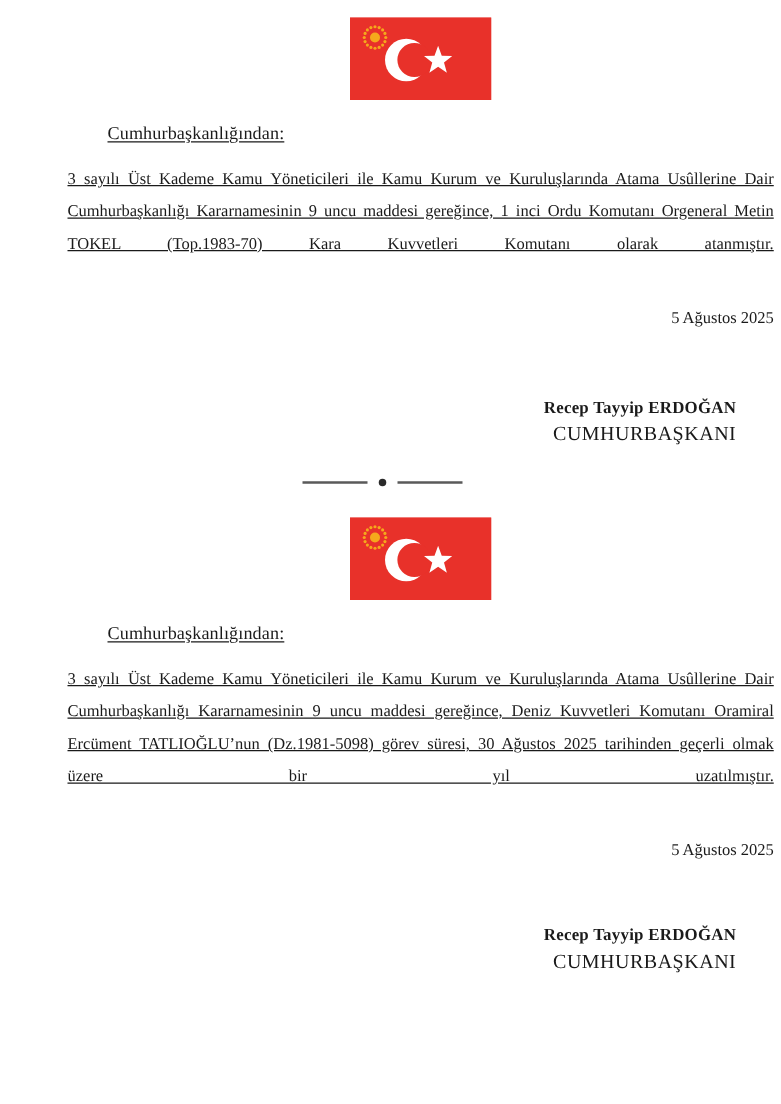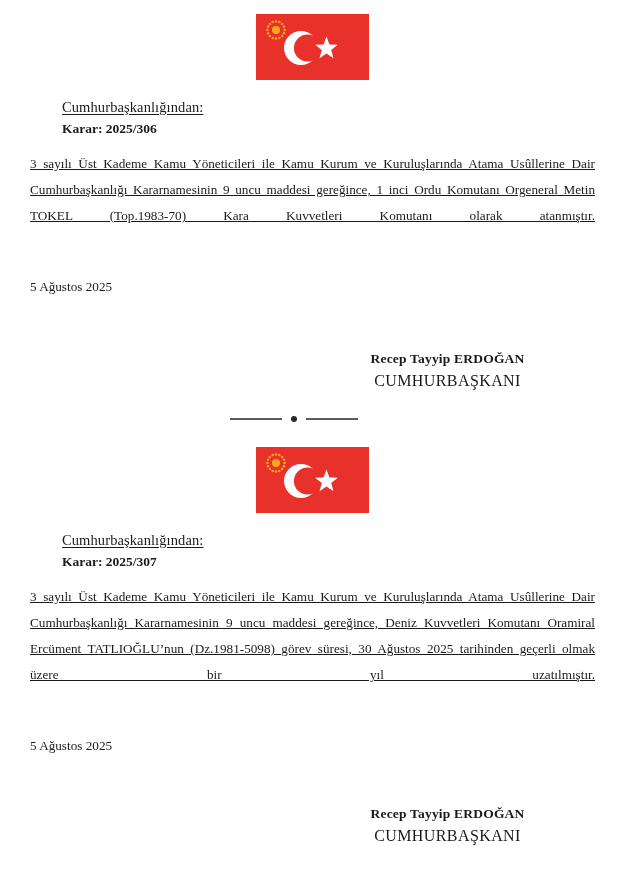--- a/index.html
+++ b/index.html
@@ -13,20 +13,21 @@
     font-family: "Liberation Serif", "DejaVu Serif", serif;
     color: #1a1a1a;
     overflow: hidden;
     position: relative;
   }
   .page {
     width: 587px;
     height: 883px;
     position: relative;
     box-sizing: border-box;
+    padding-left: 24px;
   }
 
   
   .decision {
     padding: 0 30px;
     box-sizing: border-box;
     width: 625px;
   }
 
   
@@ -74,29 +75,29 @@
     text-decoration: underline;
   }
   .body-text::after {
     content: "";
     display: inline-block;
     width: 100%;
   }
 
   
   .date-line {
-    text-align: left;
+    text-align: right;
     font-size: 13.2px;
-    margin-top: 24px;
+    margin-top: 12px;
   }
 
   
   .signature {
     margin-top: 56px;
-    text-align: center;
+    text-align: right;
     padding-right: 30px;
     margin-left: 300px;
   }
   .sig-name {
     font-size: 13.5px;
     font-weight: bold;
     letter-spacing: 0.2px;
   }
   .sig-title {
     font-size: 16px;
@@ -161,21 +162,20 @@
               <circle cx="-6.08" cy="-6.08" r="1.25"></circle>
               <circle cx="-3.29" cy="-7.94" r="1.25"></circle>
             </g>
           </g>
         </svg>
       </span>
     </div>
 
     <div class="heading-block" style="margin-top:18px;">
       <div class="org-line">Cumhurbaşkanlığından:</div>
-      <div class="karar-line">Karar: 2025/306</div>
     </div>
 
     <div class="body-text">3 sayılı Üst Kademe Kamu Yöneticileri ile Kamu Kurum ve Kuruluşlarında Atama Usûllerine Dair Cumhurbaşkanlığı Kararnamesinin 9 uncu maddesi gereğince, 1 inci Ordu Komutanı Orgeneral Metin TOKEL (Top.1983-70) Kara Kuvvetleri Komutanı olarak atanmıştır.</div>
 
     <div class="date-line">5 Ağustos 2025</div>
 
     <div class="signature">
       <div class="sig-name">Recep Tayyip ERDOĞAN</div>
       <div class="sig-title">CUMHURBAŞKANI</div>
     </div>
@@ -216,21 +216,20 @@
               <circle cx="-6.08" cy="-6.08" r="1.25"></circle>
               <circle cx="-3.29" cy="-7.94" r="1.25"></circle>
             </g>
           </g>
         </svg>
       </span>
     </div>
 
     <div class="heading-block" style="margin-top:18px;">
       <div class="org-line">Cumhurbaşkanlığından:</div>
-      <div class="karar-line">Karar: 2025/307</div>
     </div>
 
     <div class="body-text">3 sayılı Üst Kademe Kamu Yöneticileri ile Kamu Kurum ve Kuruluşlarında Atama Usûllerine Dair Cumhurbaşkanlığı Kararnamesinin 9 uncu maddesi gereğince, Deniz Kuvvetleri Komutanı Oramiral Ercüment TATLIOĞLU’nun (Dz.1981-5098) görev süresi, 30 Ağustos 2025 tarihinden geçerli olmak üzere bir yıl uzatılmıştır.</div>
 
     <div class="date-line">5 Ağustos 2025</div>
 
     <div class="signature" style="margin-top:52px;">
       <div class="sig-name">Recep Tayyip ERDOĞAN</div>
       <div class="sig-title">CUMHURBAŞKANI</div>
     </div>

